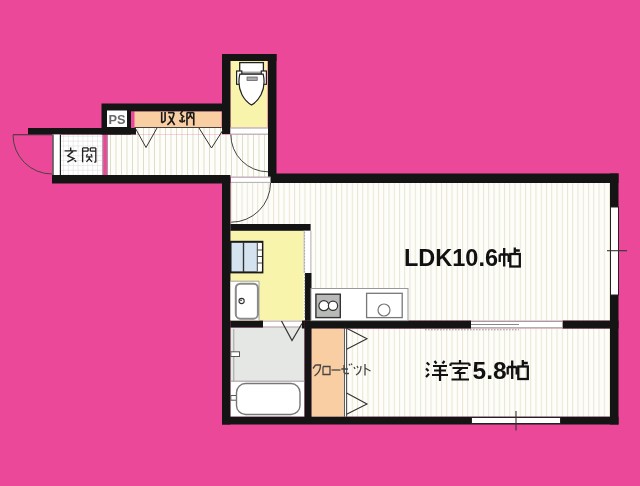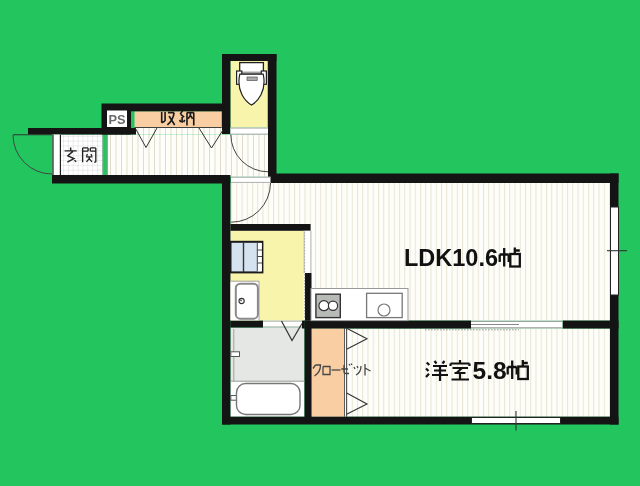--- a/index.html
+++ b/index.html
@@ -1,16 +1,16 @@
 <!DOCTYPE html>
 <html><head>
 <meta charset="utf-8">
 <style>
 html,body{margin:0;padding:0;background:#fff;}
-#plan{position:relative;width:640px;height:486px;background:#22c55e;overflow:hidden;}
+#plan{position:relative;width:640px;height:486px;background:#ec4899;overflow:hidden;}
 svg{position:absolute;left:0;top:0;}
 .txt{font-family:"Liberation Sans",sans-serif;}
 </style>
 </head>
 <body>
 <div id="plan">
 <svg width="640" height="486" viewBox="0 0 640 486">
 <defs>
 <pattern id="st" width="5.25" height="8" patternUnits="userSpaceOnUse">
 <rect width="5.25" height="8" fill="#fdfdf9"></rect>

